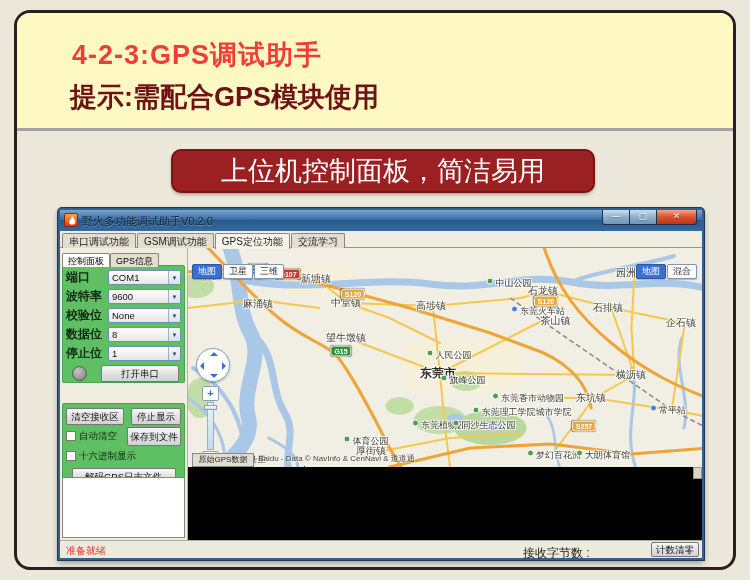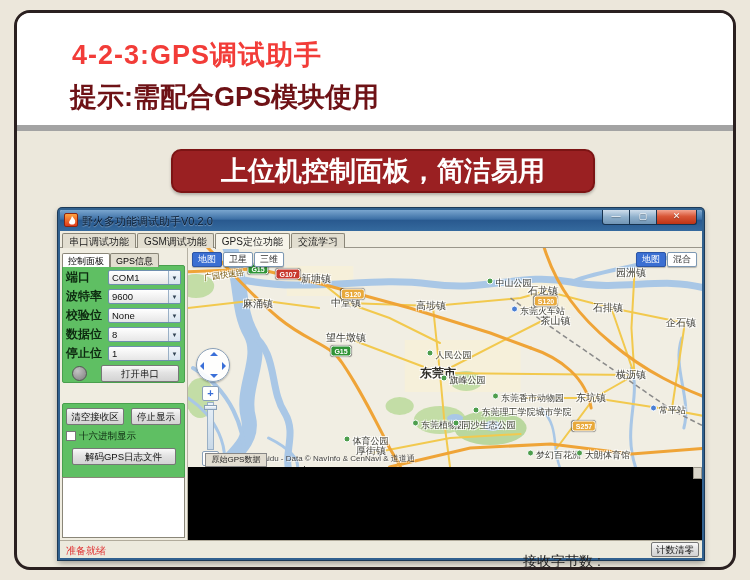--- a/index.html
+++ b/index.html
@@ -1,26 +1,26 @@
 <!DOCTYPE html>
 <html><head>
 <meta charset="utf-8">
 <style>
   * { margin:0; padding:0; box-sizing:border-box; font-family:"Liberation Sans", sans-serif; }
   html,body { width:750px; height:580px; background:#ece7db; position:relative; overflow:hidden; }
 
   .frame { position:absolute; left:14px; top:10px; width:722px; height:560px;
            border:3px solid #2a2020; border-radius:16px; background:#ece8dc; overflow:hidden; }
-  .title-block { position:absolute; left:0; top:0; width:100%; height:118px; background:#ffffff;
-                 border-bottom:6px solid #a3a3a3; }
+  .title-block { position:absolute; left:0; top:0; width:100%; height:118px; background:#fef9c3;
+                 border-bottom:3px solid #a3a3a3; }
   .h-title { position:absolute; left:55px; top:24px; font-size:27px; font-weight:bold; color:#f23c38; letter-spacing:1px; }
   .h-sub   { position:absolute; left:53px; top:66px; font-size:27px; font-weight:600; color:#6e1216; }
 
   .banner { position:absolute; left:154px; top:136px; width:424px; height:44px; background:#9a2022;
-            border:2px solid #7c1414; border-radius:10px; color:#fff; font-size:27px; font-weight:bold;
+            border:2px solid #7c1414; border-radius:10px; color:#fff; font-size:27px; font-weight:normal;
             text-align:center; line-height:41px; box-shadow:0 2px 3px rgba(0,0,0,.25); }
 
   
   .win { position:absolute; left:41px; top:195px; width:646px; height:352px;
          border:2px solid #31618f; border-radius:4px 4px 0 0; background:#f0ede1;
          box-shadow:0 0 0 1px #1d3a57, 0 3px 6px rgba(0,0,0,.35); }
   .titlebar { position:relative; height:21px; border-radius:2px 2px 0 0;
               background:linear-gradient(#7aa6cf, #3b6ea4 45%, #28588e 46%, #356a9e); }
   .app-icon { position:absolute; left:4px; top:3px; width:14px; height:14px; border-radius:2px;
               background:linear-gradient(#ffa23f,#df3a1c); border:1px solid #8c2410; }
@@ -68,21 +68,21 @@
   .cb-box { width:10px; height:10px; background:#fff; border:1px solid #777; margin-right:3px; }
   .listbox { position:absolute; left:2px; right:2px; top:229px; bottom:2px; background:#fff; border:1px solid #8a8678; }
 
   
   .mapcol { position:absolute; left:128px; top:0; width:514px; height:292px; }
   .map { position:absolute; left:0; top:0; width:514px; height:219px; background:#f1eee3; overflow:hidden; }
   .map svg.base { position:absolute; left:0; top:0; }
   .console { position:absolute; left:0; top:219px; width:514px; height:73px; background:#000; }
   .console .sb { position:absolute; right:0; top:0; width:9px; height:12px; background:#d9d5c9; border:1px solid #9a968a; }
 
-  .map-btn-group { position:absolute; top:4px; display:flex; z-index:30;justify-content:space-between; }
+  .map-btn-group { position:absolute; top:16px; display:flex; z-index:30;justify-content:space-between; }
   .mtb { height:15px; padding:0 5px; font-size:9px; line-height:13px; background:#fff; border:1px solid #7d98b3;
          color:#333; margin-right:1px; border-radius:2px; box-shadow:0 1px 1px rgba(0,0,0,.25); }
   .mtb.active { background:#3b6fd2; color:#fff; border-color:#2c55a5; }
 
   .map-label { position:absolute; transform:translate(-50%,-50%); font-size:10px; color:#41403a; white-space:nowrap;
                text-shadow:1px 1px 0 #fff,-1px -1px 0 #fff,1px -1px 0 #fff,-1px 1px 0 #fff; z-index:12; }
   .map-label.city { font-size:12px; font-weight:bold; color:#2e2d27; }
   .map-label.poi { font-size:9px; color:#3c3c35; }
   .map-label.road { font-size:8px; color:#7a5a10; transform:translate(-50%,-50%) rotate(-8deg); }
   .map-label .dot { display:inline-block; width:7px; height:7px; border-radius:50%; margin-right:2px;
@@ -101,26 +101,26 @@
   .pan .e { right:3px; top:13px; border-left-color:#3a6fd8; border-right-width:0; }
   .zoomctl { position:absolute; left:14px; top:138px; width:17px; z-index:25; }
   .zbtn { width:17px; height:15px; background:#fff; border:1px solid #8aa0b8; color:#3a6fd8; font-weight:bold;
           font-size:11px; line-height:13px; text-align:center; border-radius:2px; }
   .ztrack { width:7px; height:48px; margin:1px auto; background:linear-gradient(#e8f0f8,#c9d9e8); border:1px solid #9ab0c6; position:relative; }
   .zthumb { position:absolute; left:-4px; top:2px; width:13px; height:5px; background:linear-gradient(#fdfdfd,#cddcea); border:1px solid #8aa0b8; }
 
   .scalebar { position:absolute; left:55px; top:206px; z-index:20; font-size:8px; color:#333; text-shadow:1px 1px 0 #fff; }
   .scalebar .bar { width:62px; height:4px; border:1px solid #444; border-top:none; margin-top:1px; }
   .attribution { position:absolute; left:42px; top:205px; z-index:20; font-size:8px; color:#444; text-shadow:1px 1px 0 rgba(255,255,255,.8); white-space:nowrap; }
-  .rawtab { position:absolute; left:17px; top:205px; width:62px; height:14px; background:#e2ddd1; border:1px solid #888;
+  .rawtab { position:absolute; left:4px; top:205px; width:62px; height:14px; background:#e2ddd1; border:1px solid #888;
             font-size:8px; line-height:12px; text-align:center; color:#222; z-index:26; }
 
   .statusbar { position:absolute; left:0; bottom:0; width:642px; height:18px; background:#eceadd; border-top:1px solid #b0ab9b; }
   .status-text { position:absolute; left:6px; top:3px; font-size:10px; color:#e03232; }
-  .rx-label { position:absolute; left:463px; top:4px; font-size:14px; color:#222;margin-top:8px; }
+  .rx-label { position:absolute; left:463px; top:4px; font-size:12px; color:#222; }
   .reset-btn { position:absolute; right:3px; top:1px; width:48px; height:15px; line-height:13px; }
 </style>
 </head>
 <body>
 
 <div class="frame">
   <div class="title-block">
     <div class="h-title">4-2-3:GPS调试助手</div>
     <div class="h-sub">提示:需配合GPS模块使用</div>
   </div>
@@ -174,20 +174,27 @@
           <div class="openrow">
             <span class="led"></span>
             <span class="btn open-btn">打开串口</span>
           </div>
         </div>
 
         <div class="greenbox g2">
           <div class="g2row">
             <span class="btn" style="width:58px">清空接收区</span>
             <span class="btn" style="width:50px">停止显示</span>
+          </div>
+          <div class="g2row">
+            <span class="cb">
+              <span class="cb-box"></span>
+              <span>自动清空</span>
+            </span>
+            <span class="btn" style="width:54px;height:19px;line-height:17px">保存到文件</span>
           </div>
           <div class="g2row">
             <span class="cb">
               <span class="cb-box"></span>
               <span>十六进制显示</span>
             </span>
           </div>
           <div class="g2row" style="justify-content:center">
             <span class="btn" style="width:104px">解码GPS日志文件</span>
           </div>

